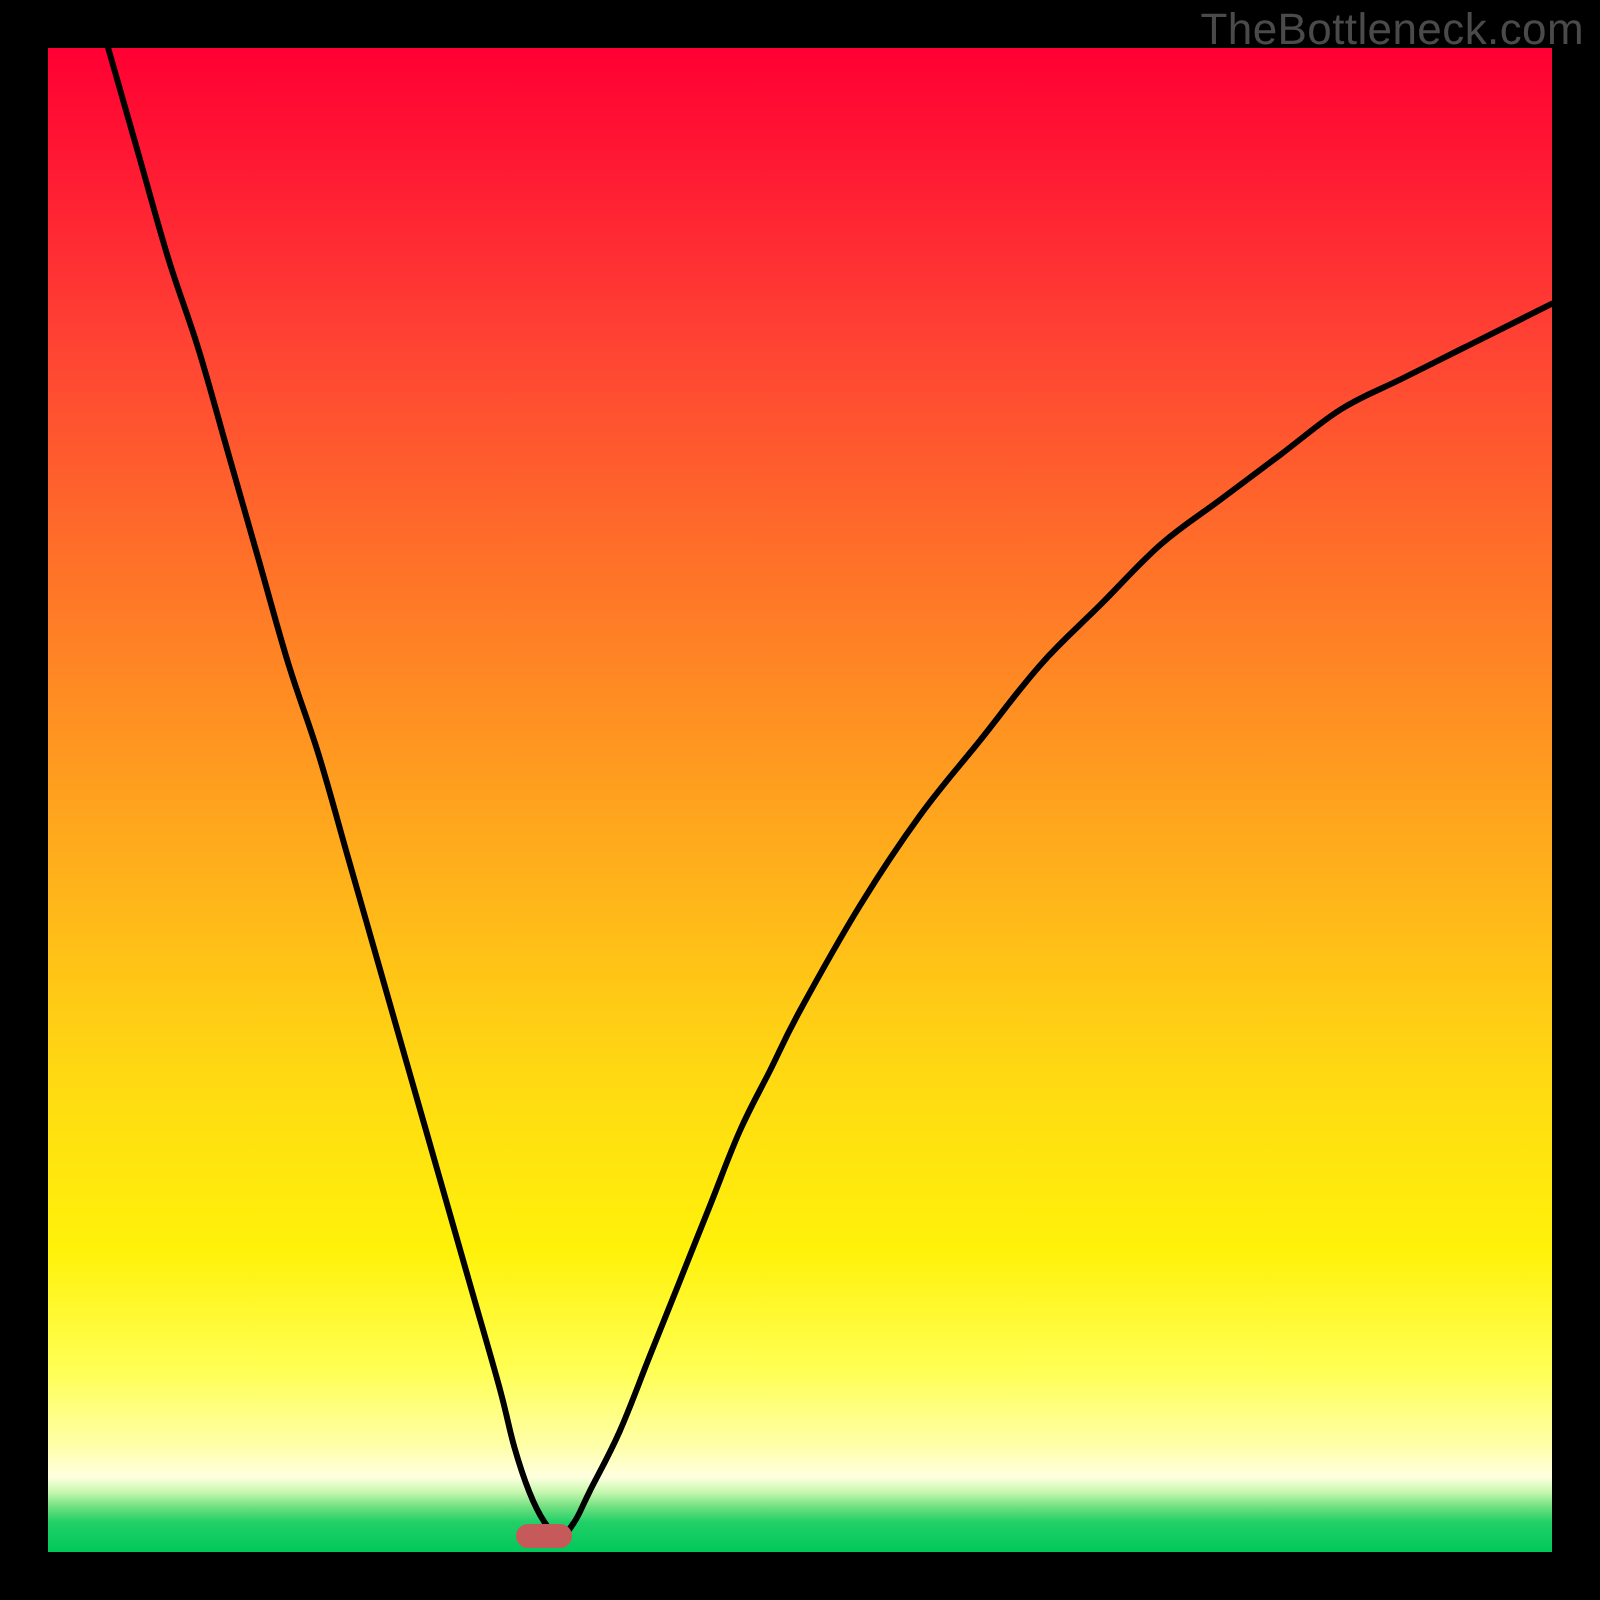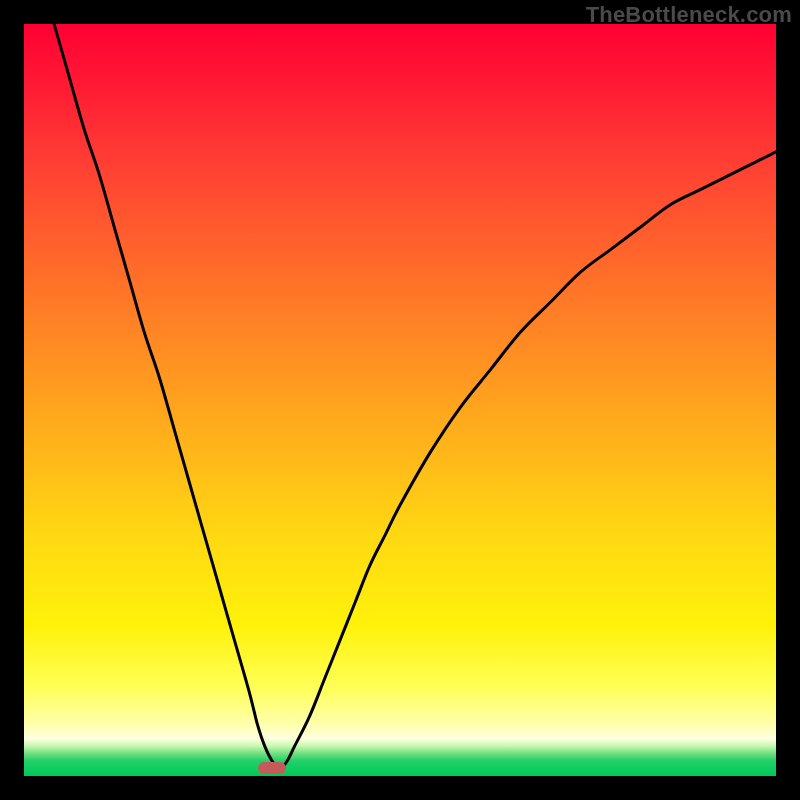--- a/index.html
+++ b/index.html
@@ -40,21 +40,21 @@
       #00c85a 100%
     );
   }
   .watermark {
     position: absolute;
     top: 2px;
     right: 8px;
     font-family: Arial, Helvetica, sans-serif;
     font-size: 22px;
     color: #4a4a4a;
-    font-weight: 700;
+    font-weight: 400;
     letter-spacing: 0.2px;
     z-index: 5;
   }
   svg.curve {
     position: absolute;
     inset: 0;
     width: 100%;
     height: 100%;
     z-index: 3;
   }

